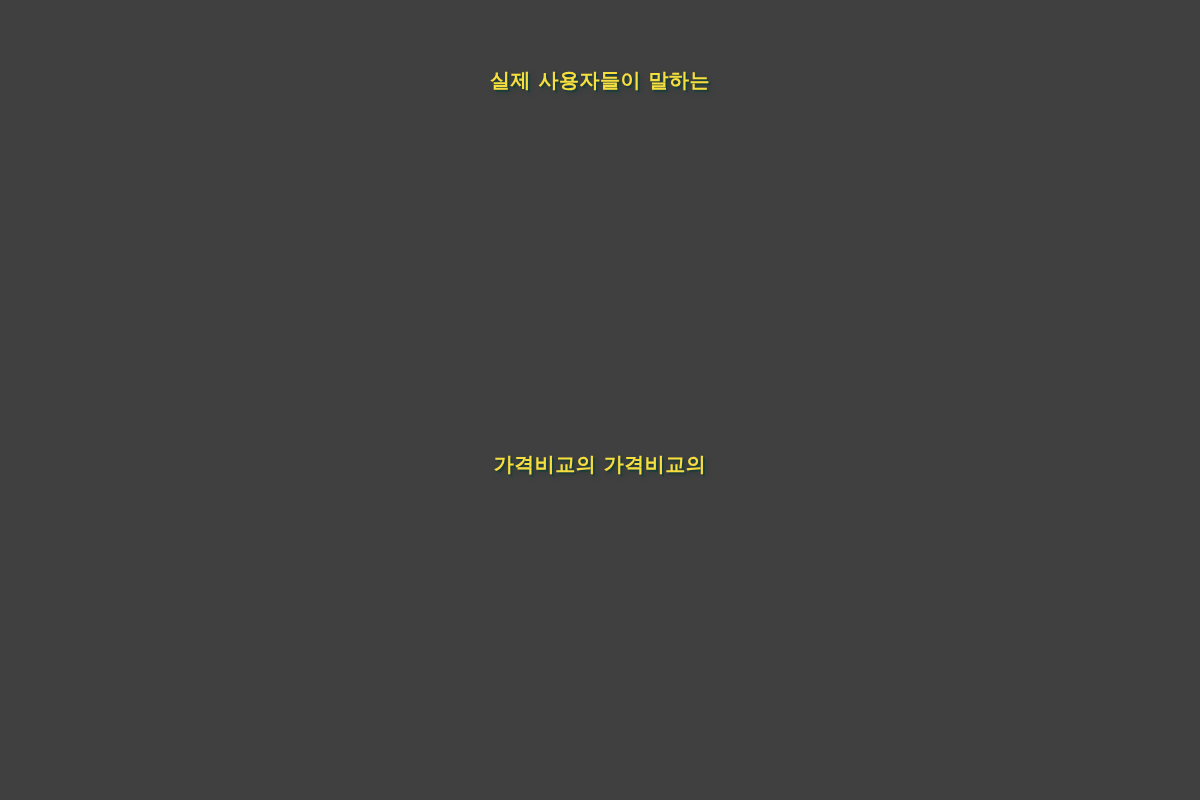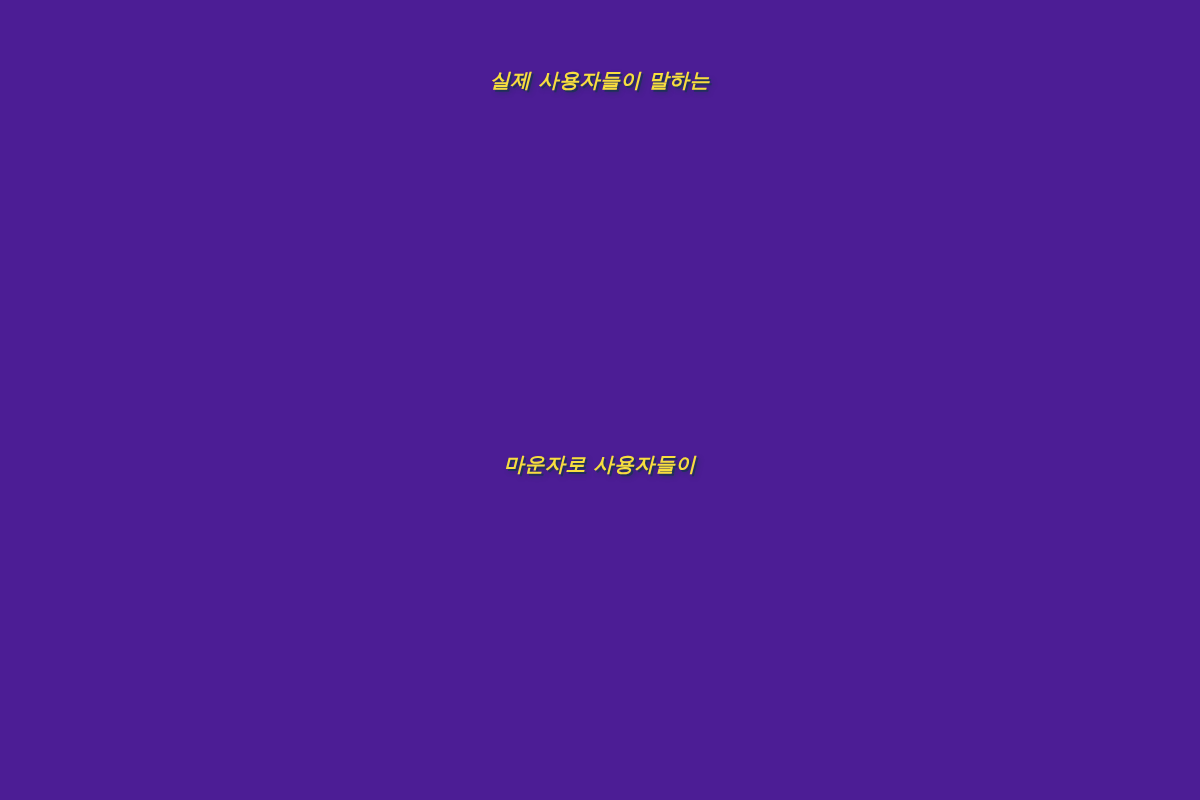--- a/index.html
+++ b/index.html
@@ -49,24 +49,24 @@
     white-space: nowrap;
   }
 
   #headline-line-1 { font-size: 92px; }
   #headline-line-2 { font-size: 92px; }
   #headline-line-3 { font-size: 92px; }
 </style>
 </head>
 <body>
 
-<div id="title-card" style="background: #4c1d95; font-style: italic;">
+<div id="title-card" style="background: #404040;">
 
   <div id="headline" style="color: rgb(247, 222, 63); text-align: center;">
 
     <span class="headline-line" id="headline-line-1" style="font-size: 20px;">실제 사용자들이 말하는</span>
 
-    <span class="headline-line" id="headline-line-2" style="font-size: 20px;">마운자로 사용자들이</span>
+    <span class="headline-line" id="headline-line-2" style="font-size: 20px;">가격비교의 가격비교의</span>
 
     <span class="headline-line" id="headline-line-3" style="font-size: 20px;">장점과 단점</span>
   </div>
 
 </div>
 
 </body></html>

